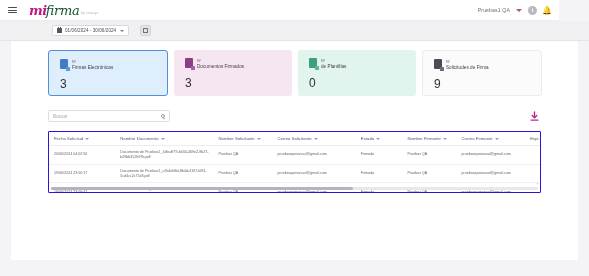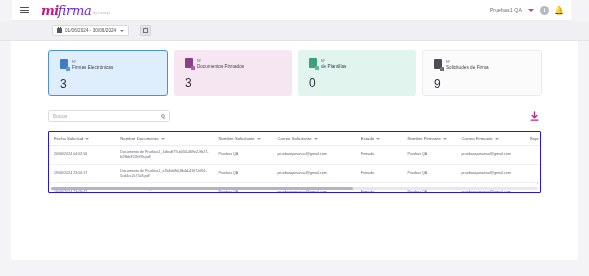--- a/index.html
+++ b/index.html
@@ -6,34 +6,34 @@
   html, body {
     width: 589px; height: 276px;
     background: #ffffff;
     font-family: "Liberation Sans", sans-serif;
     overflow: hidden;
   }
   #app { position: relative; width: 589px; height: 276px; background: #f4f4f6; }
 
   
   .topbar {
-    position: absolute; top: 0; left: 12px; width: 559px; height: 21px;
+    position: absolute; top: 0; left: 0; width: 559px; height: 21px;
     background: #ffffff; display: flex; align-items: center;
     border-bottom: 1px solid #ececee;
   }
   .hamburger { margin-left: 8px; width: 9px; display: flex; flex-direction: column; gap: 1.5px; cursor: pointer; }
   .hamburger span { display: block; height: 1px; background: #4a4a4a; border-radius: 1px; }
   .logo-wrap { margin-left: 12px; display: flex; align-items: flex-end; }
   .logo-mi {
     font-family: "DejaVu Serif", serif; font-style: italic; font-weight: bold;
     font-size: 13px; color: #c2187f; letter-spacing: -0.5px; line-height: 1;
   }
   .logo-firma {
     font-family: "DejaVu Serif", serif; font-style: italic;
-    font-size: 13px; color: #6d28d9; letter-spacing: -0.3px; line-height: 1; margin-left: -1px;
+    font-size: 13px; color: #14532d; letter-spacing: -0.3px; line-height: 1; margin-left: -1px;
   }
   .logo-sub { font-size: 2.6px; color: #9b9ba5; letter-spacing: 0.5px; margin-left: 2px; margin-bottom: 1.5px; }
   .topbar-right {
     margin-left: auto; margin-right: 7px; display: flex; align-items: center; gap: 6px;
   }
   .user-name { font-size: 5.2px; color: #6d6d78; letter-spacing: 0.1px; }
   .chev-down { width: 0; height: 0; border-left: 3px solid transparent; border-right: 3px solid transparent; border-top: 3px solid #b64a93; cursor: pointer; }
   .icon-circle {
     width: 9px; height: 9px; border-radius: 50%; background: #b9b9c2;
     display: flex; align-items: center; justify-content: center;

